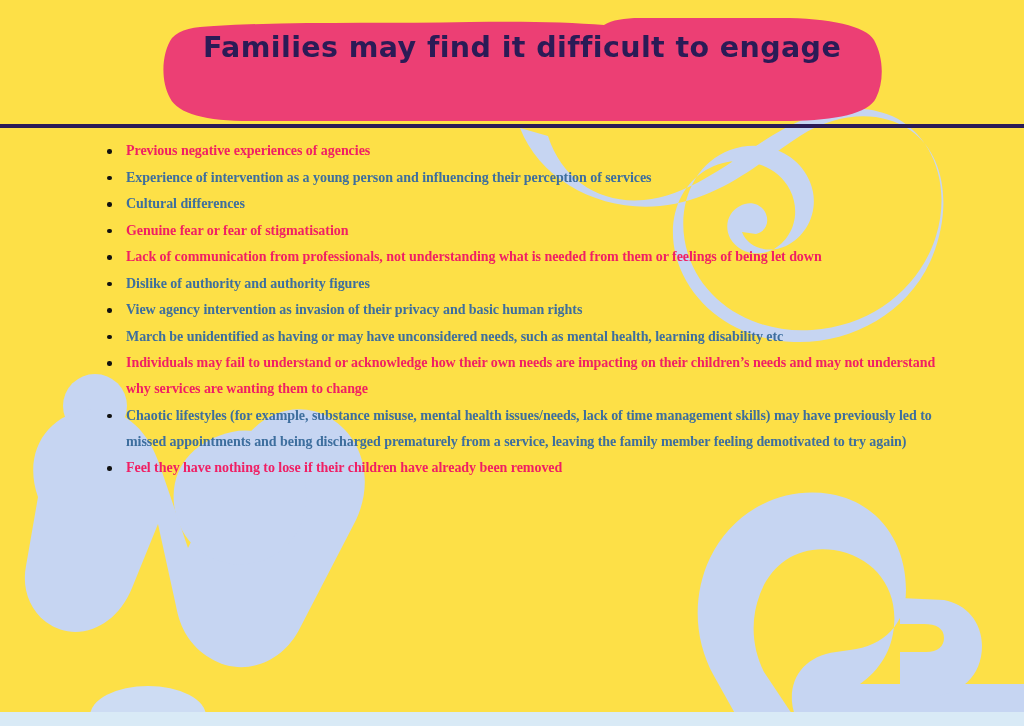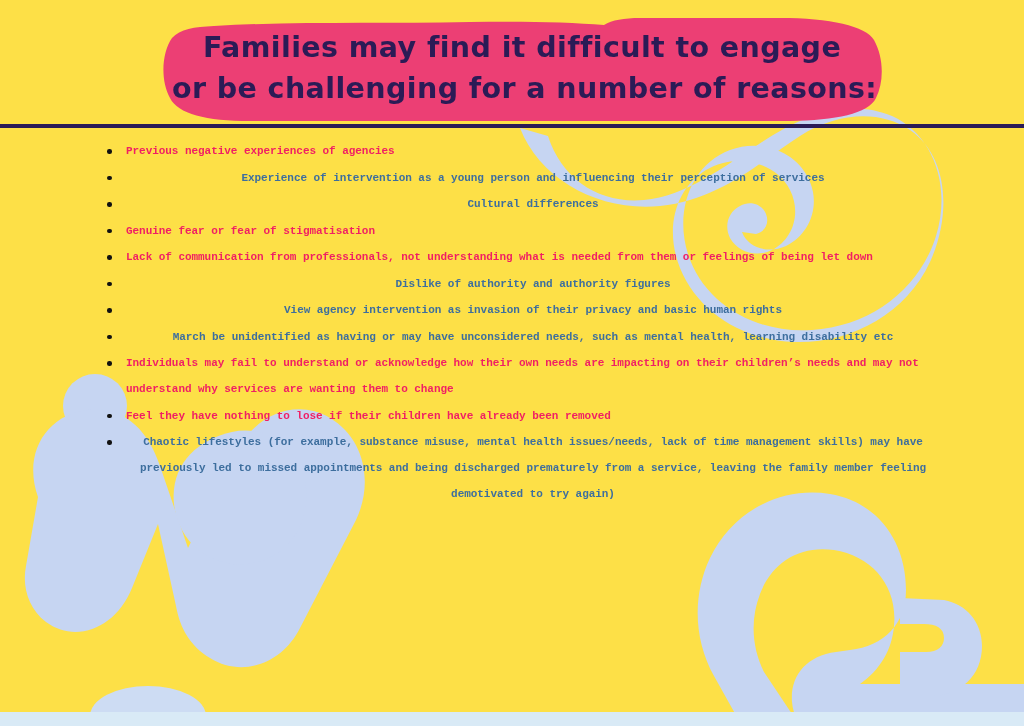--- a/index.html
+++ b/index.html
@@ -78,38 +78,38 @@
     position: absolute;
     left: 100px;
     top: 138px;
     width: 840px;
     z-index: 5;
   }
   .item {
     position: relative;
     padding-left: 26px;
     margin: 0 0 0.5px 0;
-    font-family: Liberation Mono, monospace;
+    font-family: Liberation Serif, serif;
     font-weight: bold;
-    font-size: 11px;
+    font-size: 14px;
     line-height: 26px;
     letter-spacing: -0.05px;
   }
   .item::before {
     content: "";
     position: absolute;
     left: 7px;
     top: 11px;
     width: 4.5px;
     height: 4.5px;
     border-radius: 50%;
     background: #111111;
   }
   .item.pink { color: #f01f64; }
-  .item.blue { color: #3d6e9e; text-align: center; }
+  .item.blue { color: #3d6e9e; }
 </style>
 </head>
 <body>
 
 <div id="slide">
 
   <svg class="deco-layer" viewBox="0 0 1024 726" width="1024" height="726" xmlns="http://www.w3.org/2000/svg">
 
     <path fill="#c6d5f2" d="M520 128 C540 180 600 212 660 206 C720 200 760 162 800 136
              C838 112 880 110 910 130 C948 156 952 214 930 262
@@ -160,33 +160,32 @@
                C830 18 866 26 874 40
                C884 58 884 82 876 98
                C868 114 836 120 790 121
                L250 121
                C206 121 178 114 170 98
                C160 80 162 52 172 38
                C180 29 194 27 214 26 Z"></path>
     </svg>
     <div class="banner-text">
       <span class="banner-line">Families may find it difficult to engage</span>
-      <span class="banner-line">or be challenging for a number of reasons:</span>
     </div>
   </div>
 
   <div class="rule"></div>
 
   <ul class="list" id="list" style="list-style:none;margin:0;padding:0;">
       <li class="item pink">Previous negative experiences of agencies</li>
       <li class="item blue">Experience of intervention as a young person and influencing their perception of services</li>
       <li class="item blue">Cultural differences</li>
       <li class="item pink">Genuine fear or fear of stigmatisation</li>
       <li class="item pink">Lack of communication from professionals, not understanding what is needed from them or feelings of being let down</li>
       <li class="item blue">Dislike of authority and authority figures</li>
       <li class="item blue">View agency intervention as invasion of their privacy and basic human rights</li>
       <li class="item blue">March be unidentified as having or may have unconsidered needs, such as mental health, learning disability etc</li>
       <li class="item pink">Individuals may fail to understand or acknowledge how their own needs are impacting on their children’s needs and may not understand why services are wanting them to change</li>
+      <li class="item blue">Chaotic lifestyles (for example, substance misuse, mental health issues/needs, lack of time management skills) may have previously led to missed appointments and being discharged prematurely from a service, leaving the family member feeling demotivated to try again)</li>
       <li class="item pink">Feel they have nothing to lose if their children have already been removed</li>
-      <li class="item blue">Chaotic lifestyles (for example, substance misuse, mental health issues/needs, lack of time management skills) may have previously led to missed appointments and being discharged prematurely from a service, leaving the family member feeling demotivated to try again)</li>
     </ul>
 
 </div>
 
 </body></html>

